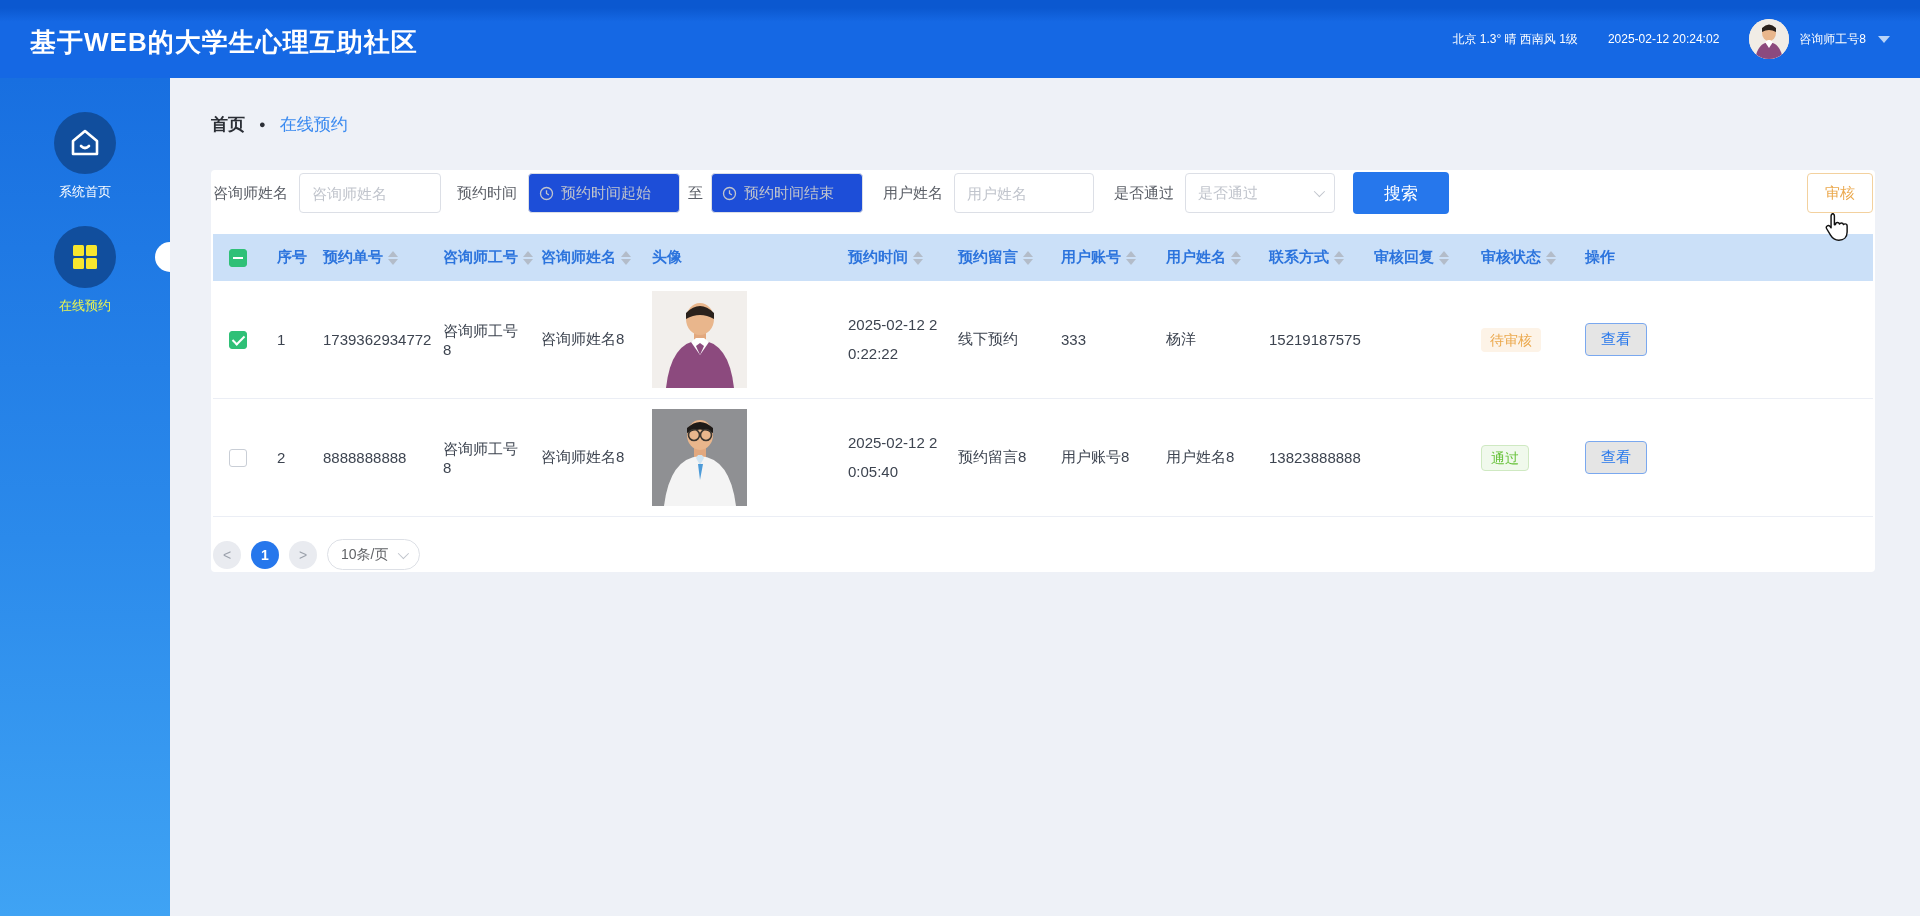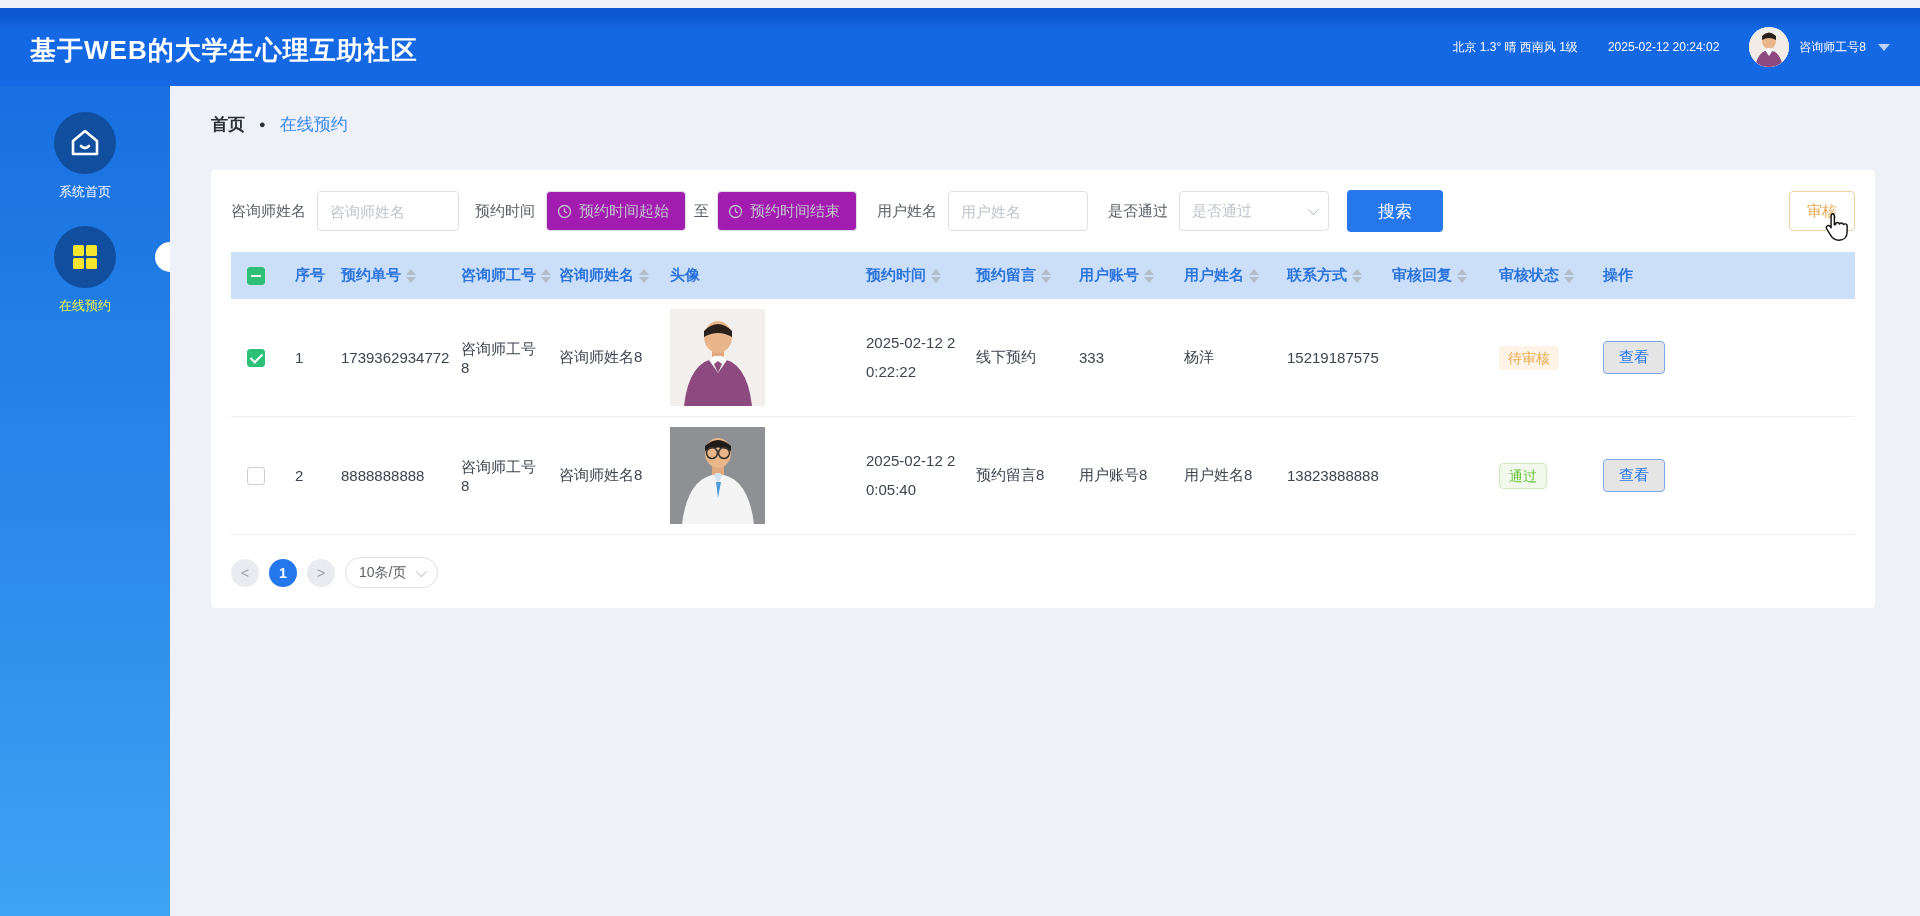--- a/index.html
+++ b/index.html
@@ -1,20 +1,20 @@
 <!DOCTYPE html>
 <html><head>
 <meta charset="utf-8">
 <style>
   * { margin:0; padding:0; box-sizing:border-box; }
   html,body { width:1920px; height:916px; overflow:hidden;
     font-family:"Liberation Sans","DejaVu Sans",sans-serif; background:#eef1f7; }
 
   
-  .topbar { position:fixed; top:8px; left:0; width:1920px; height:78px;
+  .topbar { position:fixed; top:0; left:0; width:1920px; height:78px;
     background:linear-gradient(180deg,#0b58d0 0%,#0b58d0 10%,#1568e4 28%,#1568e4 100%);
     display:flex; align-items:center; justify-content:space-between; padding:0 30px; z-index:20; }
   .app-title { color:#fff; font-size:26px; font-weight:bold; letter-spacing:1px; padding-top:6px; }
   .topbar-right { display:flex; align-items:center; gap:30px; color:#fff; font-size:12px; }
   .user-box { display:flex; align-items:center; gap:10px; cursor:pointer; }
   .avatar-sm { width:40px; height:40px; border-radius:50%; overflow:hidden; background:#f1ece6; flex:0 0 auto; }
   .caret-down { width:0; height:0; border-left:6px solid transparent; border-right:6px solid transparent;
     border-top:7px solid #b9d4f8; margin-left:2px; }
 
   
@@ -30,33 +30,33 @@
   .notch { position:absolute; right:0; top:16px; width:15px; height:30px; background:#ffffff;
     border-radius:15px 0 0 15px; }
 
   
   .main { position:absolute; left:170px; top:78px; width:1750px; padding:0 45px 0 41px;border-radius:29px; }
   .breadcrumb { height:92px; display:flex; align-items:center; gap:14px; font-size:17px; }
   .crumb-home { font-weight:bold; color:#2b2f36; }
   .crumb-dot { font-size:11px; color:#2b2f36; }
   .crumb-current { color:#3a8af0; cursor:pointer; }
 
-  .card { background:#fff; border-radius:4px; padding:20px; }
+  .card { background:#fff; border-radius:4px; padding:2px; }
 
   
   .filter-row { display:flex; align-items:center; position:relative; height:42px; }
   .f-label { font-size:15px; color:#5a5e66; margin-right:11px; white-space:nowrap; }
   .f-input { height:40px; border:1px solid #dcdfe6; border-radius:4px; padding:0 12px;
     font-size:15px; color:#606266; outline:none; font-family:inherit; }
   .f-input::placeholder { color:#c0c4cc; }
   .w-name { width:142px; margin-right:16px; }
   .w-user { width:140px; margin-right:20px; }
-  .date-box { height:40px; width:140px; border:1px solid #dcdfe6; border-radius:4px;
+  .date-box { height:40px; width:152px; border:1px solid #dcdfe6; border-radius:4px;
     display:flex; align-items:center; gap:7px; padding:0 10px; color:#c0c4cc; font-size:15px;
-    background:#a21caf; cursor:text; white-space:nowrap; overflow:hidden; }
+    background:#1d4ed8; cursor:text; white-space:nowrap; overflow:hidden; }
   .to-sep { margin:0 8px; font-size:15px; color:#5a5e66; }
   .select-box { height:40px; width:150px; border:1px solid #dcdfe6; border-radius:4px;
     display:flex; align-items:center; justify-content:space-between; padding:0 12px;
     color:#c0c4cc; font-size:15px; background:#fff; cursor:pointer; margin-right:18px; }
   .chev { width:8px; height:8px; border-right:1.5px solid #c0c4cc; border-bottom:1.5px solid #c0c4cc;
     transform:rotate(45deg) translateY(-2px); }
   .search-btn { height:42px; padding:0 31px; background:#2677ec; border:none; border-radius:4px;
     color:#fff; font-size:17px; cursor:pointer; font-family:inherit; }
   .audit-btn { position:absolute; right:0; top:1px; height:40px; padding:0 17px; background:#fff;
     border:1px solid #f3d19e; border-radius:4px; color:#eba84c; font-size:15px; cursor:pointer; font-family:inherit; }

